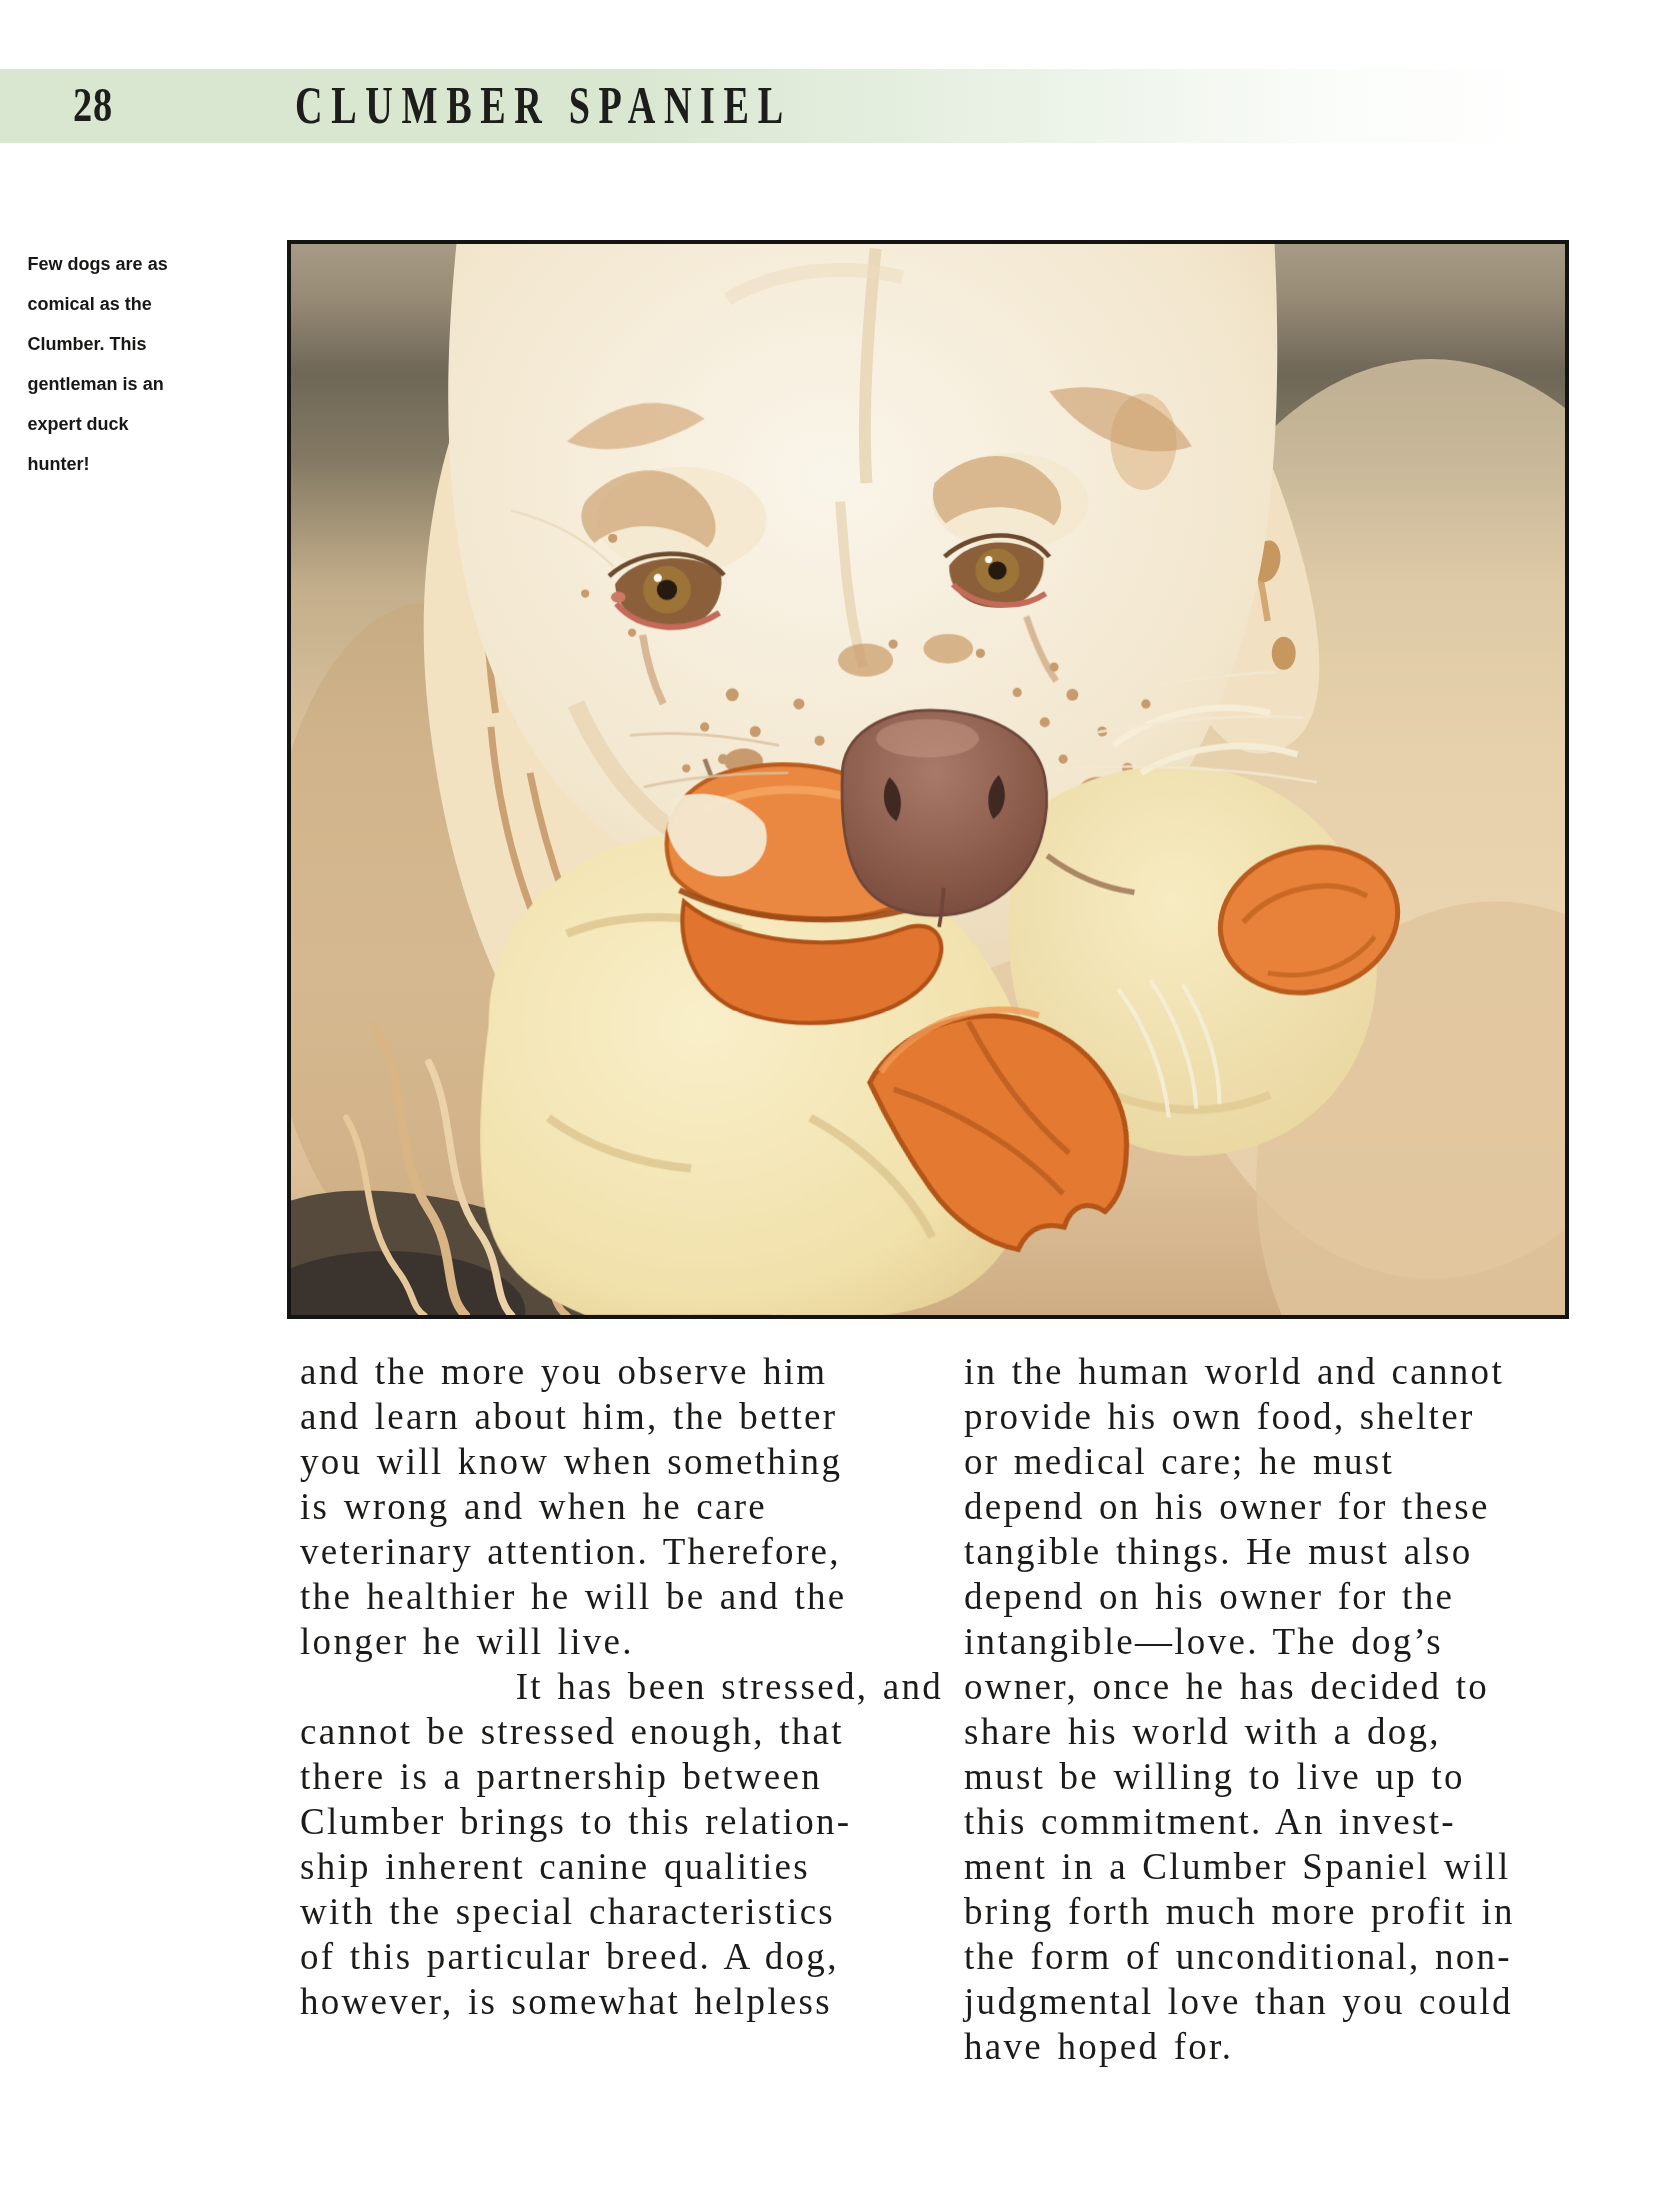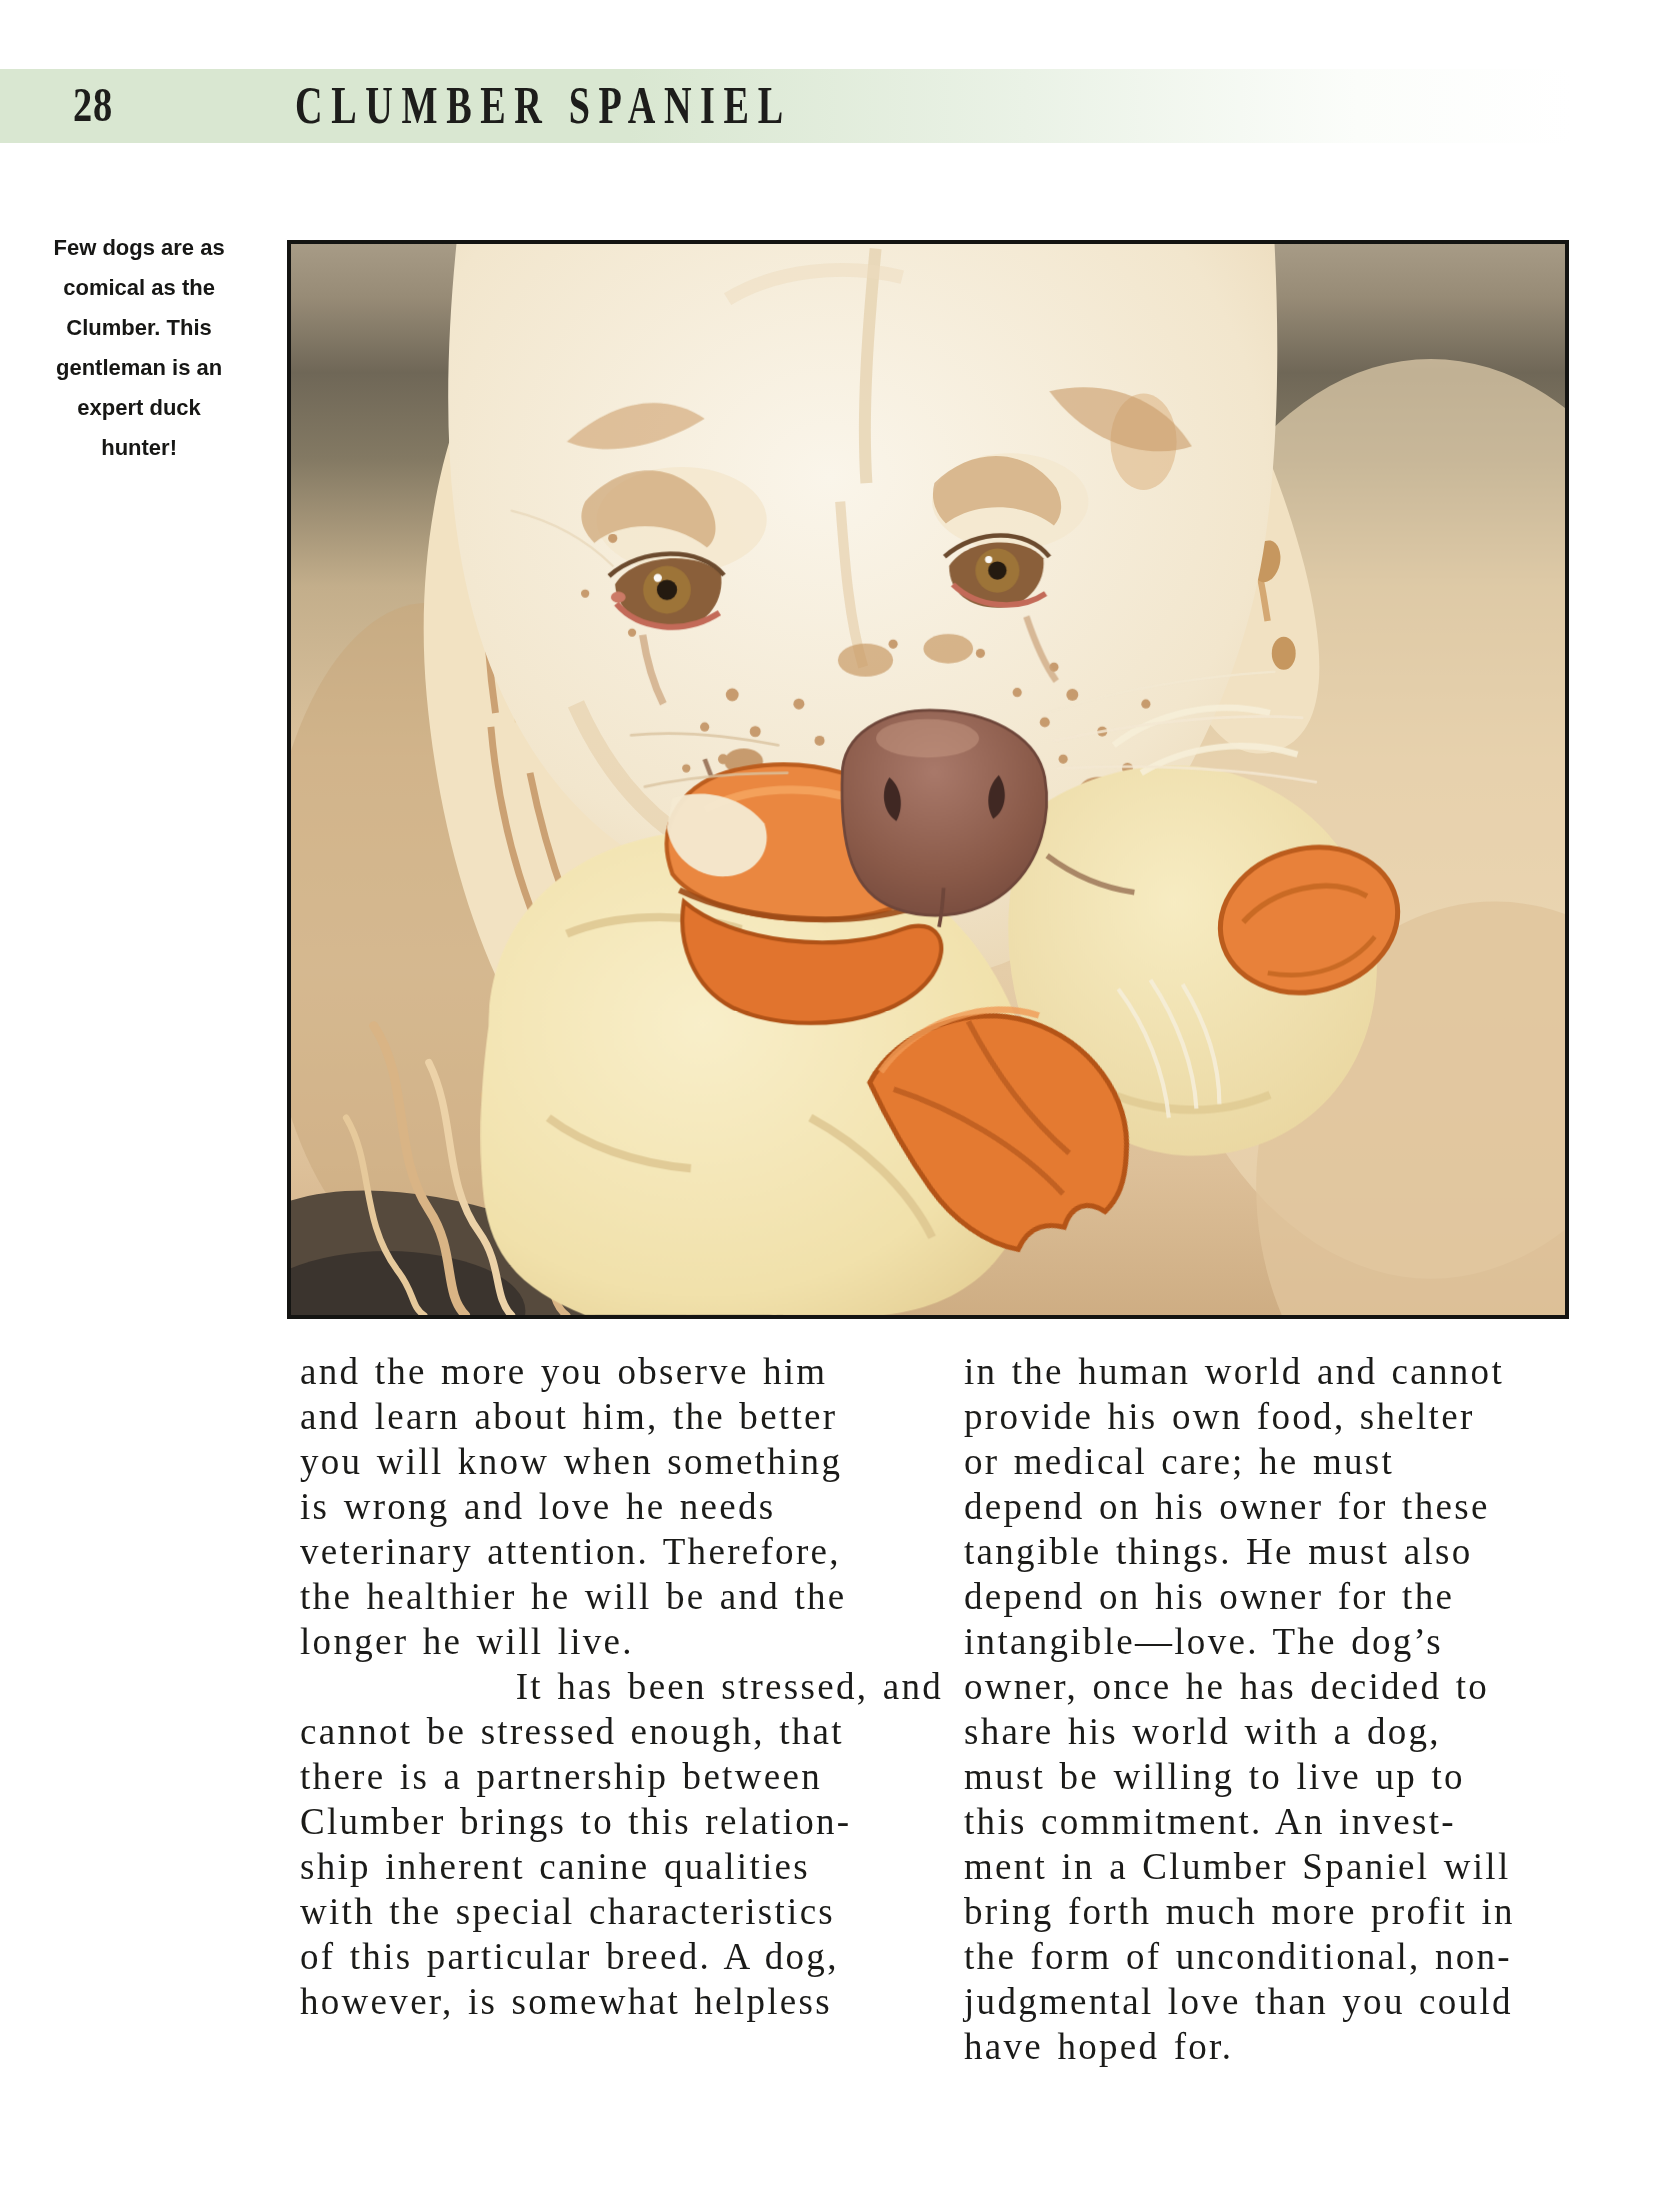--- a/index.html
+++ b/index.html
@@ -24,23 +24,23 @@
     transform:translateY(-52%) scaleX(.8);transform-origin:left center;
     font-size:48px;font-weight:bold;color:var(--heading-text);letter-spacing:0.9px;white-space:nowrap;
   }
   .title{
     position:absolute;left:295px;top:50%;margin:0;
     transform:translateY(-52%) scaleX(.72);transform-origin:left center;
     font-size:53px;font-weight:bold;color:var(--heading-text);letter-spacing:12px;white-space:nowrap;
   }
   
   .caption{
-    position:absolute;left:27.6px;top:228px;width:223px;text-align:center;
+    position:absolute;left:27.6px;top:244px;width:223px;text-align:left;
     font-family:"Liberation Sans", sans-serif;font-weight:bold;
-    font-size:22px;line-height:40px;color:var(--caption-text);white-space:nowrap;
+    font-size:18px;line-height:40px;color:var(--caption-text);white-space:nowrap;
   }
   
   .photo{
     position:absolute;left:287px;top:240px;width:1282px;height:1079px;margin:0;
     border:4.6px solid var(--photo-border);box-sizing:border-box;background:#d9bc95;
   }
   .photo svg{display:block;width:100%;height:100%;}
   
   .col{
     position:absolute;top:1349px;width:643px;
@@ -269,21 +269,21 @@
         <path d="M1870,1600 C1930,1690 1965,1790 1970,1880"></path>
         <path d="M1940,1610 C1995,1700 2020,1790 2020,1870"></path>
       </g>
     </svg>
   </figure>
 
   <section class="col col-left">
     <div class="body-line">and the more you observe him</div>
     <div class="body-line">and learn about him, the better</div>
     <div class="body-line">you will know when something</div>
-    <div class="body-line">is wrong and love he needs</div>
+    <div class="body-line">is wrong and when he care</div>
     <div class="body-line">veterinary attention. Therefore,</div>
     <div class="body-line">the healthier he will be and the</div>
     <div class="body-line">longer he will live.</div>
     <div class="body-line indent">It has been stressed, and</div>
     <div class="body-line">cannot be stressed enough, that</div>
     <div class="body-line">there is a partnership between</div>
     <div class="body-line">Clumber brings to this relation-</div>
     <div class="body-line">ship inherent canine qualities</div>
     <div class="body-line">with the special characteristics</div>
     <div class="body-line">of this particular breed. A dog,</div>

